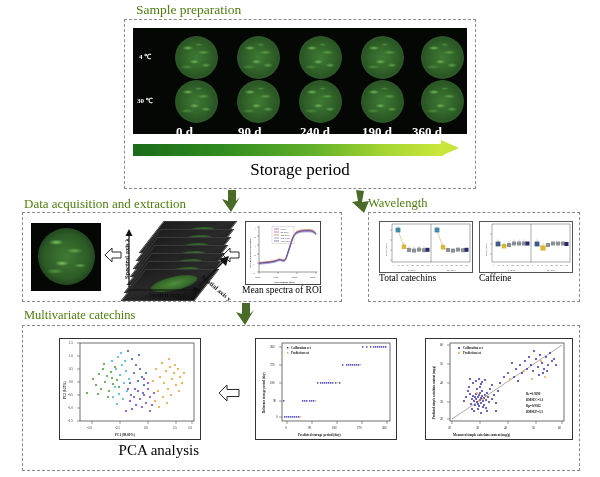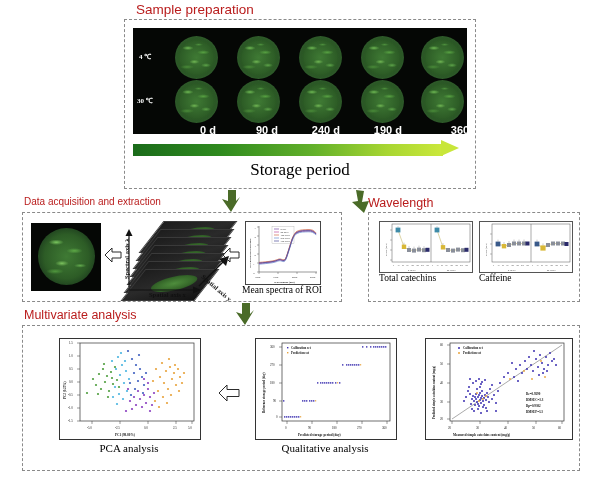--- a/index.html
+++ b/index.html
@@ -2,48 +2,48 @@
 <html><head>
 <meta charset="utf-8">
 <style>
   html,body{margin:0;padding:0;}
   body{
     width:600px;height:477px;background:#ffffff;
     font-family:"Liberation Serif",serif;
     position:relative;overflow:hidden;
   }
   .panel{position:absolute;border:1.5px dashed #8a8a8a;box-sizing:border-box;}
-  .sec-title{position:absolute;font-family:Liberation Sans, sans-serif;color:#b91c1c;white-space:nowrap;}
+  .sec-title{position:absolute;font-family:Liberation Serif, serif;color:#4d7c0f;white-space:nowrap;}
 
   
   #sample-panel{left:124px;top:19px;width:352px;height:170px;}
   #sample-title{left:136px;top:2px;font-size:13.5px;}
   .photo-strip{position:absolute;left:8px;top:8px;width:334px;height:106px;background:#050705;}
   .temp-label{position:absolute;color:#fff;font-size:7px;font-weight:bold;font-family:"Liberation Serif",serif;}
-  .day-label{position:absolute;color:#fff;font-size:11px;font-weight:bold;font-family:Liberation Sans, sans-serif;text-align:right;width:40px;}
+  .day-label{position:absolute;color:#fff;font-size:13px;font-weight:bold;font-family:Liberation Serif, serif;text-align:left;width:40px;}
   .leafdisc{position:absolute;width:43px;height:43px;border-radius:50%;
      background:
        radial-gradient(ellipse 8px 3px at 30% 28%, rgba(120,200,90,.85), transparent 70%),
        radial-gradient(ellipse 9px 3px at 66% 38%, rgba(95,175,70,.8), transparent 70%),
        radial-gradient(ellipse 7px 3px at 45% 60%, rgba(130,205,95,.75), transparent 70%),
        radial-gradient(ellipse 10px 3px at 28% 72%, rgba(80,150,60,.8), transparent 70%),
        radial-gradient(ellipse 7px 3px at 72% 68%, rgba(110,190,85,.7), transparent 70%),
        radial-gradient(ellipse 6px 2px at 55% 20%, rgba(90,165,70,.7), transparent 70%),
        radial-gradient(circle at 50% 50%, #3f7a34 0%, #2d5c26 55%, #16301a 88%, #0a1a0c 100%);
      box-shadow:0 0 4px rgba(120,200,100,.30) inset;}
   .arrow-strip{position:absolute;left:8px;top:122px;width:334px;height:16px;}
   .arrow-body{position:absolute;left:0;top:2px;width:310px;height:12px;
      background:linear-gradient(90deg,#1a6b1a 0%,#2f8a1f 28%,#62b02a 58%,#a8d632 82%,#cbe83c 100%);}
   .arrow-head{position:absolute;left:308px;top:-2px;width:0;height:0;
      border-top:8px solid transparent;border-bottom:8px solid transparent;border-left:18px solid #c8e63a;}
   #storage-period-label{position:absolute;left:0;top:140px;width:334px;text-align:center;font-size:17px;}
 
   
   #acq-panel{left:22px;top:212px;width:320px;height:90px;}
-  #acq-title{left:24px;top:196px;font-size:10px;}
+  #acq-title{left:24px;top:196px;font-size:13px;}
   #roi-img{position:absolute;left:8px;top:10px;width:70px;height:68px;background:#050705;}
   #roi-disc{position:absolute;left:7px;top:5px;width:57px;height:57px;border-radius:50%;
      background:
        radial-gradient(ellipse 11px 4px at 32% 25%, rgba(130,210,100,.9), transparent 68%),
        radial-gradient(ellipse 12px 4px at 64% 40%, rgba(100,180,75,.85), transparent 68%),
        radial-gradient(ellipse 10px 4px at 42% 62%, rgba(140,215,105,.8), transparent 68%),
        radial-gradient(ellipse 13px 4px at 30% 76%, rgba(85,160,65,.85), transparent 68%),
        radial-gradient(ellipse 9px 3px at 74% 66%, rgba(115,195,90,.75), transparent 68%),
        radial-gradient(circle at 50% 50%, #3f7a34 0%, #2d5c26 55%, #16301a 88%, #060f08 100%);}
   .blockarrow{position:absolute;color:#2b2b2b;}
@@ -61,21 +61,21 @@
   
   #meas-panel{left:368px;top:212px;width:212px;height:90px;}
   #meas-title{left:368px;top:196px;font-size:12.5px;}
   .boxplot{position:absolute;top:8px;width:92px;height:50px;background:#fff;border:0.6px solid #555;}
   .bp-cap{position:absolute;top:60px;width:92px;text-align:left;font-size:9.5px;}
 
   
   #multi-panel{left:22px;top:325px;width:558px;height:146px;}
   #multi-title{left:24px;top:308px;font-size:12.5px;}
   .subplot{position:absolute;background:#fff;border:0.7px solid #333;}
-  .sub-cap{position:absolute;text-align:center;font-size:11px;}
+  .sub-cap{position:absolute;text-align:right;font-size:15px;}
   .vaxname{transform-origin:0 0;transform:rotate(-90deg);}
   svg{display:block;overflow:visible;}
 </style>
 </head>
 <body>
 
 <div class="sec-title" id="sample-title">Sample preparation</div>
 <div class="panel" id="sample-panel">
   <div class="photo-strip">
     <div class="temp-label" style="left:6px;top:24px;">4 ℃</div>
@@ -90,21 +90,21 @@
     <div class="leafdisc" style="left:42px;top:52px;"></div>
     <div class="leafdisc" style="left:104px;top:52px;"></div>
     <div class="leafdisc" style="left:166px;top:52px;"></div>
     <div class="leafdisc" style="left:228px;top:52px;"></div>
     <div class="leafdisc" style="left:288px;top:52px;"></div>
 
     <div class="day-label" style="left:43px;top:96px;">0 d</div>
     <div class="day-label" style="left:105px;top:96px;">90 d</div>
     <div class="day-label" style="left:167px;top:96px;">240 d</div>
     <div class="day-label" style="left:229px;top:96px;">190 d</div>
-    <div class="day-label" style="left:306px;top:96px;">360 d</div>
+    <div class="day-label" style="left:279px;top:96px;">360 d</div>
   </div>
 
   <div class="arrow-strip">
     <div class="arrow-body"></div>
     <div class="arrow-head"></div>
   </div>
   <div id="storage-period-label" style="left:8px;">Storage period</div>
 </div>
 
 <svg style="position:absolute;left:222px;top:190px;width:24px;height:24px;">
@@ -347,21 +347,21 @@
       </g>
     </svg>
   </div>
   <div class="bp-cap" style="left:110px;">Caffeine</div>
 </div>
 
 <svg style="position:absolute;left:236px;top:303px;width:24px;height:24px;">
   <path d="M14,0 L6,0 L6,11 L0,9 L9,22 L18,7 L14,11 Z" fill="#4a6b28"></path>
 </svg>
 
-<div class="sec-title" id="multi-title">Multivariate analysis</div>
+<div class="sec-title" id="multi-title">Multivariate catechins</div>
 <div class="panel" id="multi-panel">
 
   <div class="subplot" style="left:36px;top:12px;width:140px;height:100px;">
     <svg viewBox="0 0 140 100" style="width:140px;height:100px;">
       <rect x="20" y="4" width="114" height="78" fill="#fff" stroke="#333" stroke-width="0.7"></rect>
       <g stroke="#333" stroke-width="0.5">
         <line x1="20" y1="4" x2="17" y2="4"></line>
           <line x1="20" y1="17" x2="17" y2="17"></line>
         <line x1="20" y1="30" x2="17" y2="30"></line>
           <line x1="20" y1="43" x2="17" y2="43"></line>
@@ -579,21 +579,20 @@
         <text x="29" y="90">0</text>
           <text x="52" y="90">90</text>
           <text x="76" y="90">180</text>
         <text x="101" y="90">270</text>
           <text x="126" y="90">360</text>
         <text x="42" y="97" font-weight="bold" font-size="3.3">Predicted storage period (day)</text>
         <text x="9" y="74" font-weight="bold" font-size="3.1" transform="rotate(-90 9 74)">Reference storage period (day)</text>
       </g>
     </svg>
   </div>
-  <div class="sub-cap" style="left:232px;top:116px;width:140px;">Qualitative analysis</div>
 
   <div class="subplot" style="left:402px;top:12px;width:146px;height:100px;">
     <svg viewBox="0 0 146 100" style="width:146px;height:100px;">
       <rect x="24" y="4" width="114" height="78" fill="#fff" stroke="#333" stroke-width="0.7"></rect>
       <g stroke="#333" stroke-width="0.5">
         <line x1="24" y1="6" x2="21" y2="6"></line>
           <line x1="24" y1="25" x2="21" y2="25"></line>
         <line x1="24" y1="44" x2="21" y2="44"></line>
           <line x1="24" y1="63" x2="21" y2="63"></line>
         <line x1="24" y1="80" x2="21" y2="80"></line>

